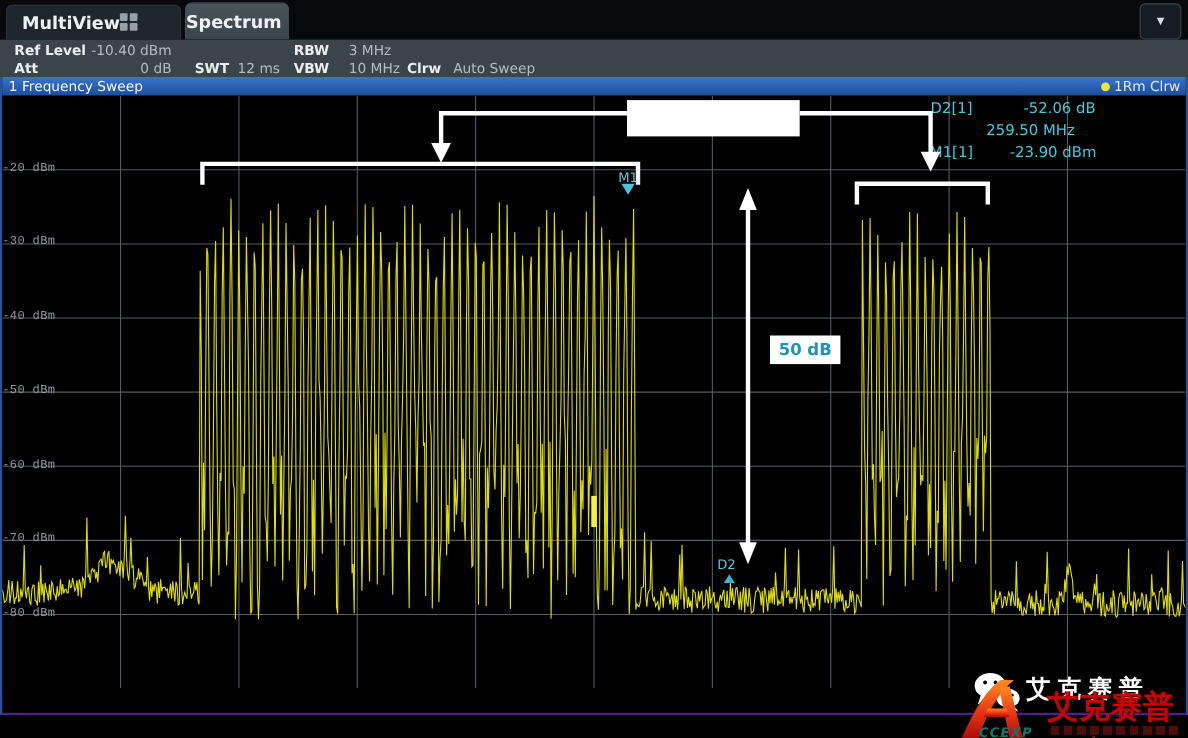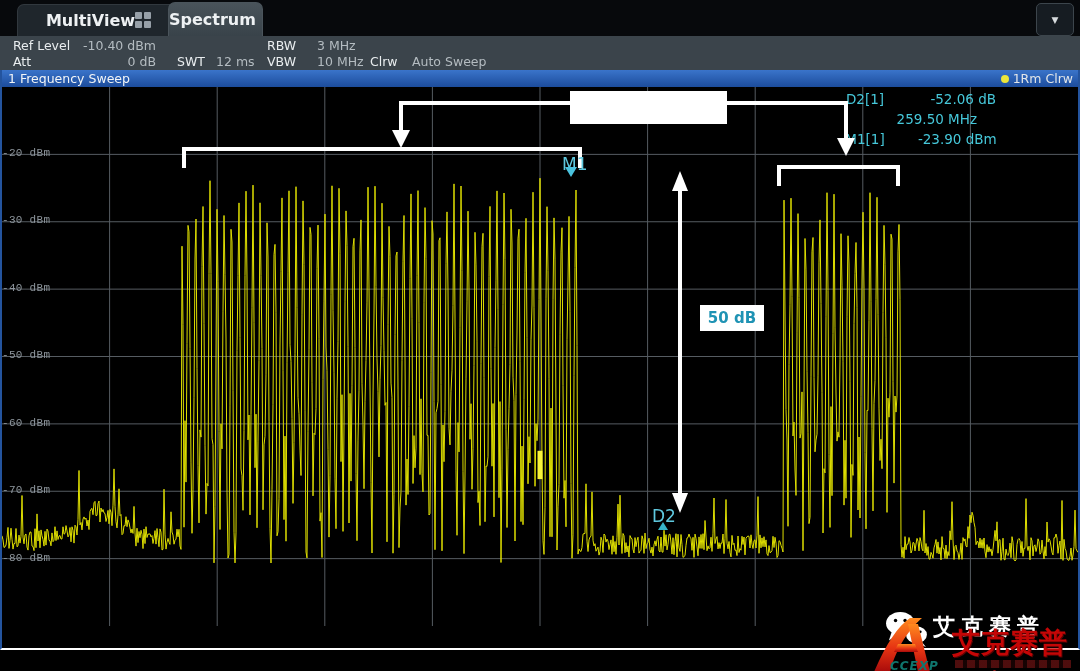--- a/index.html
+++ b/index.html
@@ -2,51 +2,51 @@
 <html><head>
 <meta charset="utf-8">
 <style>
   html,body{margin:0;padding:0;background:#000;}
   .screen{position:relative;width:1080px;height:671px;background:#000;overflow:hidden;
           font-family:"DejaVu Sans","Liberation Sans",sans-serif;-webkit-font-smoothing:antialiased;}
   
   .tabbar{position:absolute;left:0;top:0;width:1080px;height:36px;background:#07090c;}
   .tab{position:absolute;top:4px;height:32px;border-radius:7px 7px 0 0;display:flex;align-items:center;
        font-weight:bold;font-size:16px;color:#eef1f3;box-sizing:border-box;}
-  .tab-multiview{left:17px;width:160px;background:#1f262c;border:1px solid #31383e;border-bottom:none;padding:0 10px 0 14px;justify-content:center;}
+  .tab-multiview{left:5px;width:160px;background:#1f262c;border:1px solid #31383e;border-bottom:none;padding:0 10px 0 14px;justify-content:flex-start;}
   .tab-spectrum{left:168px;width:95px;top:2px;height:34px;background:linear-gradient(180deg,#49535a,#39434a);border:1px solid #4a545b;border-bottom:none;}
   .grid-icon{display:inline-block;width:17px;height:17px;}
   .grid-icon i{float:left;width:7px;height:7px;margin:0 1.5px 1.5px 0;background:#97a0a8;border-radius:1px;}
   .dropdown-btn{position:absolute;right:6px;top:3px;width:36px;height:31px;background:#161c22;border:1px solid #3c454c;
        border-radius:5px;display:flex;align-items:center;justify-content:center;color:#d7dbde;font-size:9px;}
   
   .settingsbar{position:absolute;left:0;top:36px;width:1080px;height:34px;background:#3b444b;font-size:12.5px;}
-  .settingsbar .lab{position:absolute;font-weight:normal;color:#e9edef;}
+  .settingsbar .lab{position:absolute;font-weight:bold;color:#e9edef;}
   .settingsbar .val{position:absolute;color:#b4bcc1;}
   .settingsbar .valr{text-align:right;width:96px;}
   
   .sweep-window{position:absolute;left:0;top:70px;width:1080px;height:580px;box-sizing:border-box;
-       border-left:2px solid #24549e;border-right:2px solid #24549e;border-bottom:2px solid #ffffff;background:#000;}
+       border-left:2px solid #24549e;border-right:2px solid #24549e;border-bottom:2px solid #4c1d95;background:#000;}
   .titlebar{position:relative;height:17px;background:linear-gradient(180deg,#3a74ca,#1c4c9c);display:flex;align-items:center;
        justify-content:space-between;padding:0 5px 0 6px;font-size:12.5px;color:#f2f5f7;}
   .trace-badge{display:flex;align-items:center;gap:4px;color:#e2e6e9;}
   .trace-badge .dot{width:8px;height:8px;border-radius:50%;background:#ece63a;}
   .plot{position:relative;width:1076px;height:539px;background:#000;overflow:hidden;}
   .plot svg{position:absolute;left:0;top:0;}
   .ylab{position:absolute;left:0;font-size:11px;color:#8e969d;letter-spacing:0.3px;font-family:Liberation Mono, monospace;}
   
   .marker-panel{position:absolute;top:2px;right:2px;width:310px;font-size:13.5px;color:#46c8da;}
   .marker-panel .mrow{display:flex;justify-content:center;height:20px;line-height:20px;}
   .marker-panel .mlab{text-align:right;}
   .marker-panel .mval{width:112px;text-align:right;}
   
   .white-box{position:absolute;left:568px;top:4px;width:157px;height:33px;background:#fff;}
   .delta-box{position:absolute;left:698px;top:218px;width:64px;height:26px;background:#fff;
        display:flex;align-items:center;justify-content:center;font-size:15px;font-weight:bold;color:#1f93b4;}
-  .mkr-text{position:absolute;font-size:17px;color:#5fc8de;}
+  .mkr-text{position:absolute;font-size:12px;color:#5fc8de;}
   .tri-down{position:absolute;width:0;height:0;border-left:6px solid transparent;border-right:6px solid transparent;border-top:10px solid #4ac2de;}
   .tri-up{position:absolute;width:0;height:0;border-left:5px solid transparent;border-right:5px solid transparent;border-bottom:8px solid #37b4c8;}
   
   .footerbar{position:relative;height:22px;background:#000;border-top:1px solid #3a4046;font-size:13.5px;color:#edf0f2;}
   .footerbar span{position:absolute;top:3px;}
   
   .watermark{position:absolute;left:872px;top:608px;width:208px;height:76px;z-index:60;pointer-events:none;}
   .wm-cn-white{position:absolute;left:61px;top:4px;font-size:22px;font-weight:bold;color:#fff;letter-spacing:6px;white-space:nowrap;}
   .wm-cn-red{position:absolute;left:80px;top:16px;font-size:28px;font-weight:bold;color:#c40606;letter-spacing:1px;white-space:nowrap;text-shadow:1px 1px 0 #5a0303;}
   .wm-strip{position:absolute;left:83px;top:52px;width:116px;height:8px;opacity:.85;

